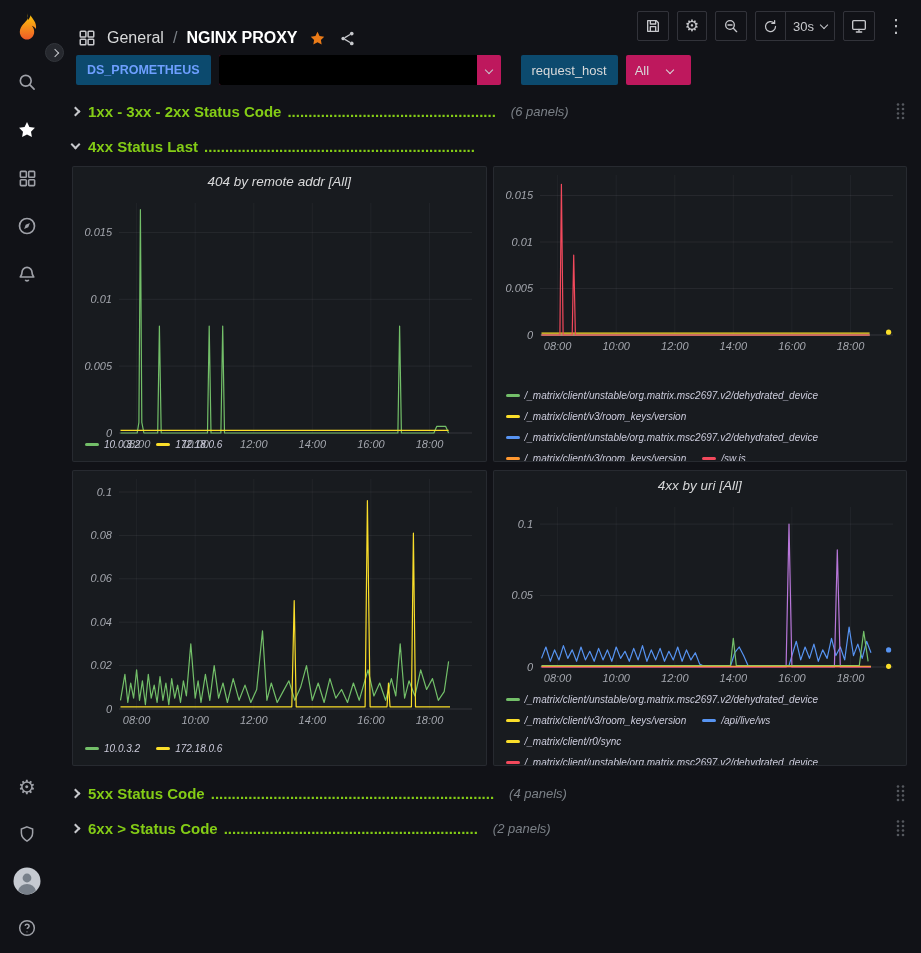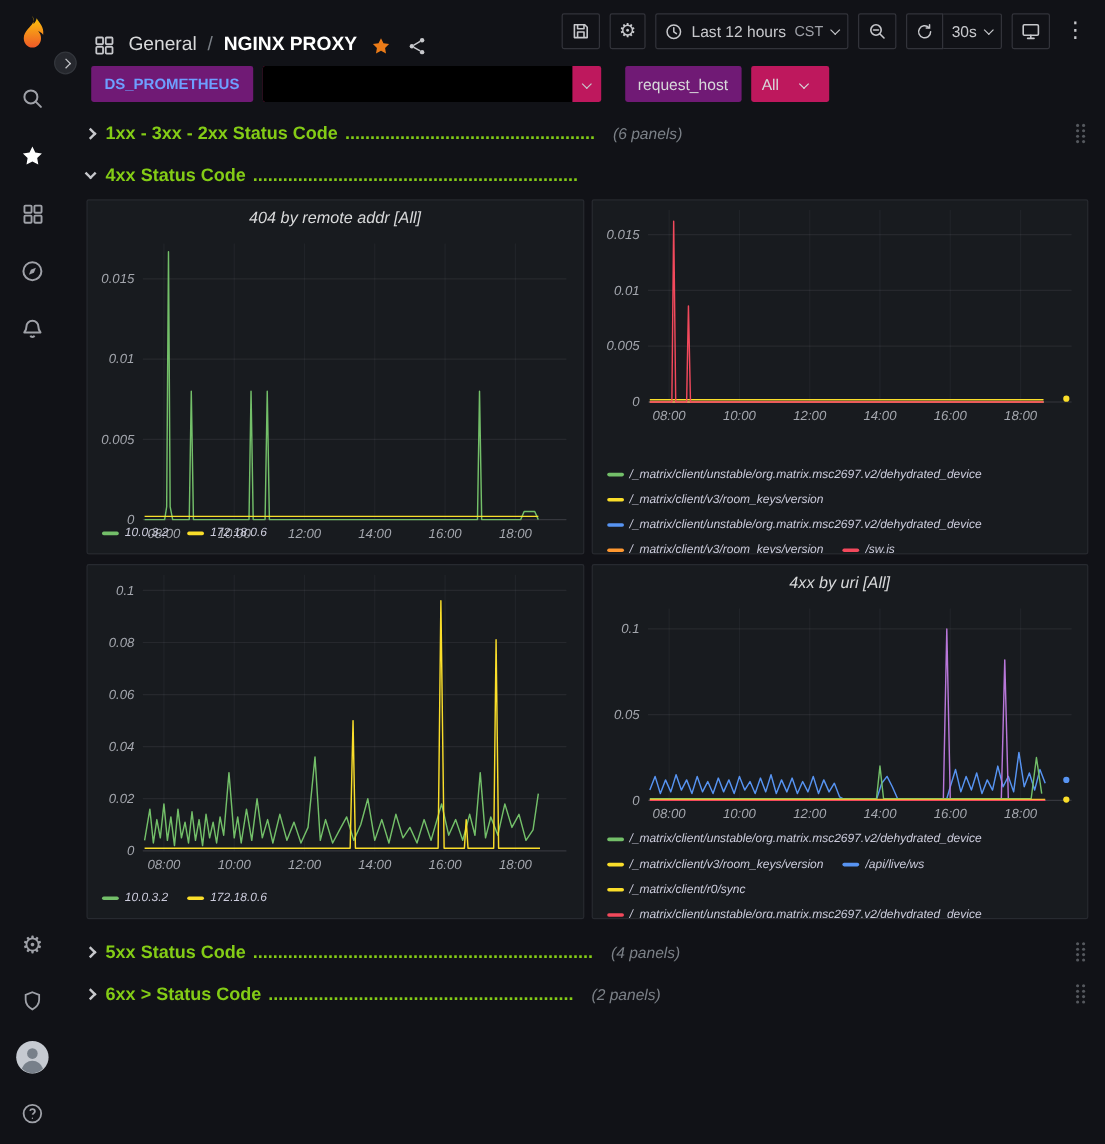--- a/index.html
+++ b/index.html
@@ -43,21 +43,21 @@
   .btn-group .btn:first-child { border-radius:2px 0 0 2px; }
   .btn-group .btn:last-child { border-left:none; border-radius:0 2px 2px 0; }
   .kebab { background:none; border:none; color:#c7c8cc; font-size:18px; line-height:1; padding:0 4px; cursor:pointer; font-family:"DejaVu Sans",sans-serif; }
 
   .chev { display:inline-block; width:6px; height:6px; border-right:1.6px solid currentColor; border-bottom:1.6px solid currentColor; }
   .chev.down { transform:rotate(45deg); margin-top:-3px; }
   .chev.right { transform:rotate(-45deg); }
 
   
   .submenu { height:36px; flex:none; display:flex; align-items:center; gap:8px; padding:0 12px 0 22px; }
-  .var-chip { height:30px; display:flex; align-items:center; padding:0 11px; background:#701a75; border-radius:2px; font-size:13px; font-weight:500; color:#d8d9da; }
+  .var-chip { height:30px; display:flex; align-items:center; padding:0 11px; background:#0c4a6e; border-radius:2px; font-size:13px; font-weight:500; color:#d8d9da; }
   .var-chip.ds { color:#6e9fff; font-weight:600; font-size:12.5px; }
   .var-select { height:30px; display:flex; align-items:center; background:#be185d; border-radius:2px; cursor:pointer; color:#c7c8cc; }
   .var-select .black-box { width:258px; height:30px; background:#000; border-radius:2px 0 0 2px; }
   .var-select .chev { margin:0 9px; }
   .var-select.host { padding:0 9px; gap:9px; font-size:13px; color:#d8d9da; }
 
   
   .dashboard { flex:1; padding:8px 14px 0 18px; overflow:hidden; }
   .row-header { height:30px; display:flex; align-items:center; gap:9px; cursor:pointer; margin-bottom:5px; }
   .row-chev { display:inline-block; width:7px; height:7px; border-right:2px solid #c7c8cc; border-bottom:2px solid #c7c8cc; flex:none; }
@@ -191,29 +191,20 @@
       <div class="nav-actions">
         <button class="btn">
           <svg width="16" height="16" viewBox="0 0 24 24" fill="none" stroke="currentColor" stroke-width="2" stroke-linejoin="round">
               <path d="M4 4h13l3 3v13H4z"></path>
               <path d="M8 4v5h8V4"></path>
               <path d="M8 20v-7h8v7"></path>
             </svg>
         </button>
         <button class="btn">
           <span class="gear-glyph" style="font-size:16px;">⚙</span>
-        </button>
-        <button class="btn">
-          <svg width="15" height="15" viewBox="0 0 24 24" fill="none" stroke="currentColor" stroke-width="2" stroke-linecap="round">
-              <circle cx="12" cy="12" r="9"></circle>
-              <path d="M12 6.5V12l3.5 2.5"></path>
-            </svg>
-          <span>Last 12 hours</span>
-          <span class="tz">CST</span>
-          <span class="chev down"></span>
         </button>
         <button class="btn">
           <svg width="16" height="16" viewBox="0 0 24 24" fill="none" stroke="currentColor" stroke-width="2" stroke-linecap="round">
               <circle cx="10.5" cy="10.5" r="6.5"></circle>
               <line x1="15.5" y1="15.5" x2="20.5" y2="20.5"></line>
               <line x1="7.5" y1="10.5" x2="13.5" y2="10.5"></line>
             </svg>
         </button>
         <span class="btn-group">
           <button class="btn">
@@ -268,21 +259,21 @@
               <circle cx="3" cy="11.5" r="1.3"></circle>
               <circle cx="8" cy="11.5" r="1.3"></circle>
               <circle cx="3" cy="16" r="1.3"></circle>
               <circle cx="8" cy="16" r="1.3"></circle>
             </svg>
         </span>
       </div>
 
       <div class="row-header">
         <span class="row-chev down"></span>
-        <span class="row-title">4xx Status Code</span>
+        <span class="row-title">4xx Status Last</span>
         <span class="row-dots">.................................................................</span>
       </div>
 
       <div class="panel-grid">
         <div class="panel">
           <div class="panel-title">404 by remote addr [All]</div>
           <div class="chart"><svg width="413" height="258" font-family="Liberation Sans, DejaVu Sans, sans-serif">
                 <line x1="63.6" y1="8" x2="63.6" y2="238" stroke="rgba(204,204,220,0.05)"></line>
                 <line x1="122.2" y1="8" x2="122.2" y2="238" stroke="rgba(204,204,220,0.05)"></line>
                 <line x1="180.8" y1="8" x2="180.8" y2="238" stroke="rgba(204,204,220,0.05)"></line>

